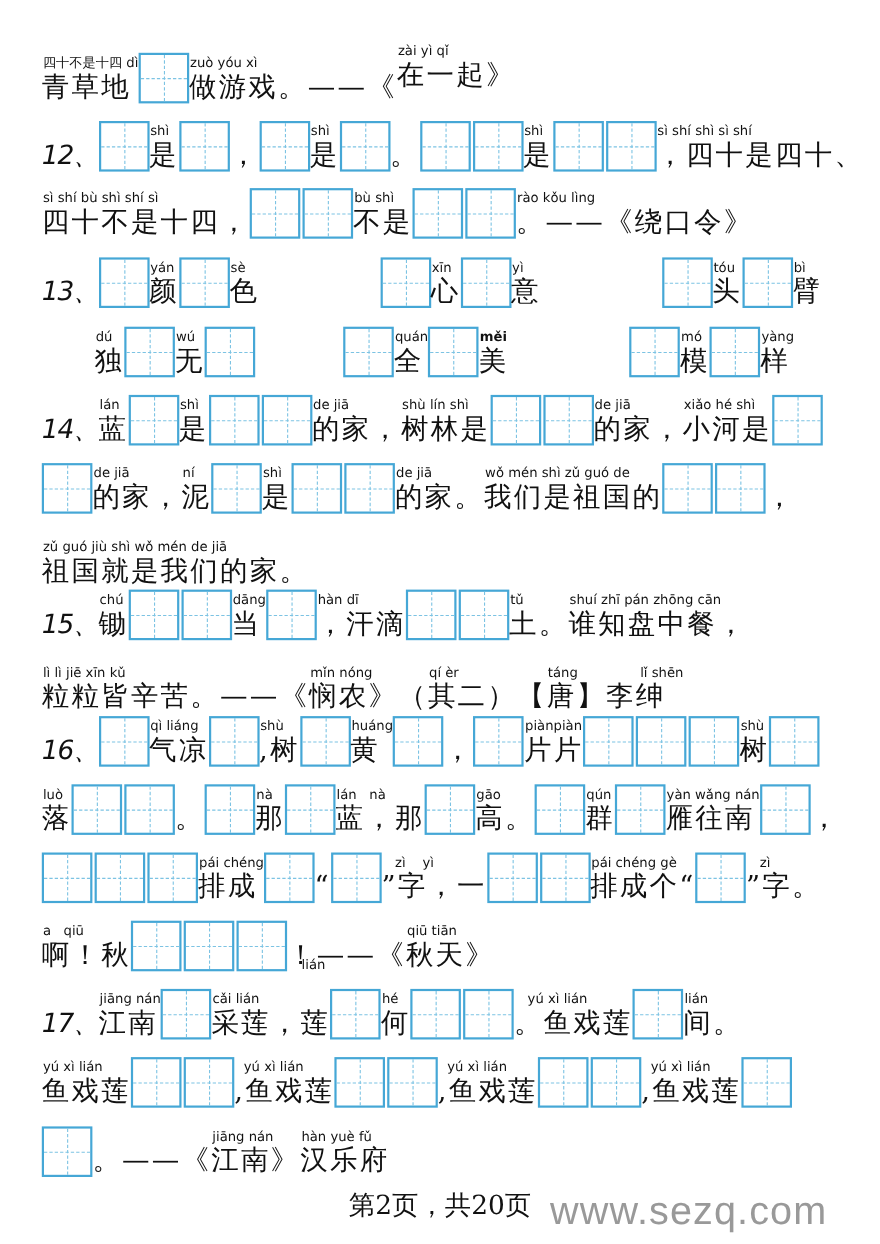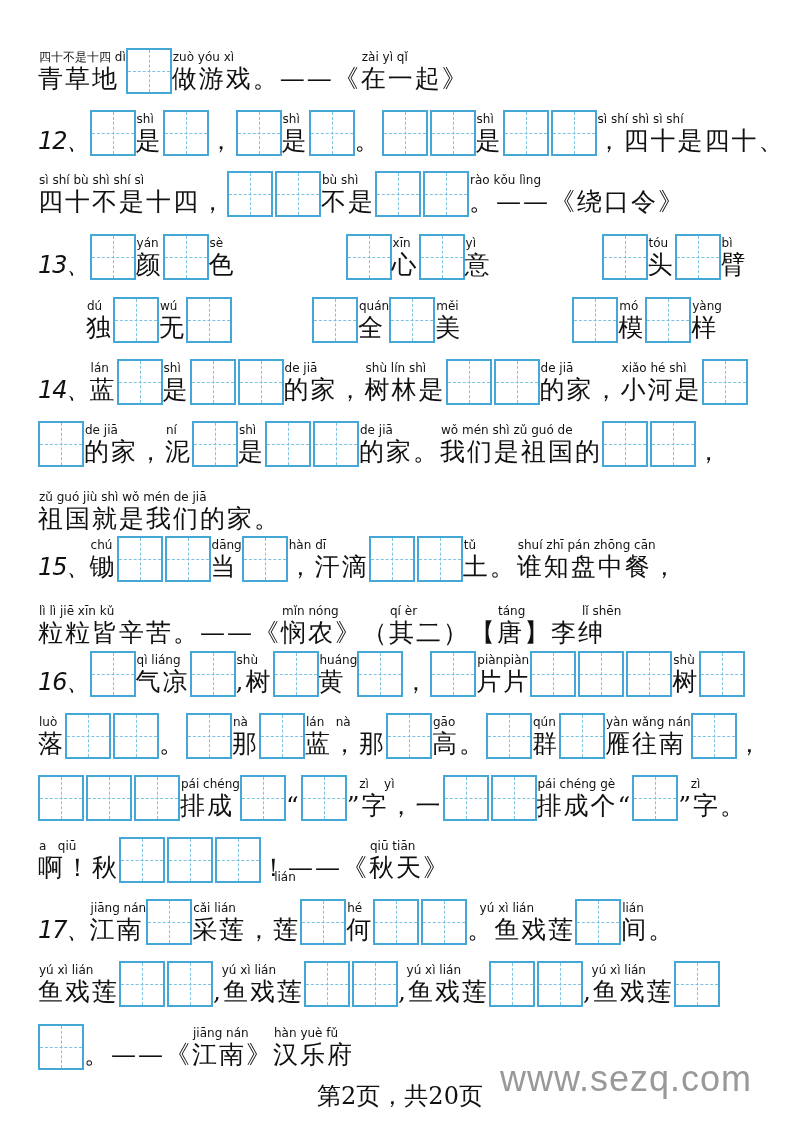--- a/index.html
+++ b/index.html
@@ -8,39 +8,39 @@
   .line { position:absolute; left:0; display:flex; align-items:flex-end; white-space:nowrap; }
   .seg { position:relative; display:inline-flex; flex-direction:column; align-items:flex-start; }
   .py { font-family:"DejaVu Sans", sans-serif; font-size:12px; line-height:14px; height:14px; color:#111; letter-spacing:0px; padding-left:1px; }
   .hz { font-family:"DejaVu Serif", serif; font-size:25px; line-height:30px; height:30px; letter-spacing:2px; color:#111; }
   .num { font-family:"DejaVu Sans", sans-serif; font-style:italic; font-size:24px; line-height:30px; height:30px; letter-spacing:-1px; }
   .box { width:46px; height:46px; border:2px solid #45a7d6; position:relative; box-sizing:border-box; background:#fff; margin-bottom:2px; }
   .box::before { content:""; position:absolute; left:50%; top:0; bottom:0; border-left:1px dashed #7cc3e3; }
   .box::after { content:""; position:absolute; top:50%; left:0; right:0; border-top:1px dashed #7cc3e3; }
   .boxes { display:flex; gap:2px; }
   .footer { position:absolute; left:0; width:800px; top:1080px; text-align:center; font-family:"DejaVu Serif", serif; font-size:24px; color:#111; }
-  .watermark { position:absolute; left:500px; top:1058px; font-family:"Liberation Sans", sans-serif; font-size:36px; color:#999; letter-spacing:1px; }
+  .watermark { position:absolute; left:500px; top:1080px; font-family:"Liberation Sans", sans-serif; font-size:36px; color:#999; letter-spacing:1px; }
 </style>
 </head>
 <body>
 
 <div id="sheet">
     <div class="line" style="top: 34px; left: 38px; height: 62px;">
       <div class="seg" style="margin-bottom: 2px;">
         <div class="py" style="white-space: pre;">四十不是十四 dì</div>
         <div class="hz">青草地</div>
       </div>
       <div class="boxes">
         <div class="box"></div>
       </div>
       <div class="seg" style="margin-bottom: 2px;">
         <div class="py" style="white-space: pre;">zuò yóu xì</div>
         <div class="hz">做游戏。——《</div>
       </div>
-      <div class="seg" style="margin-bottom: 2px;">
+      <div class="seg" style="margin-bottom: 13px;">
         <div class="py" style="white-space: pre;">zài yì qǐ</div>
         <div class="hz">在一起》</div>
       </div>
     </div>
     <div class="line" style="top: 96px; left: 38px; height: 62px;">
       <div class="seg" style="margin-bottom: 2px;">
         <div class="py" style="white-space: pre;"></div>
         <div class="num">12、</div>
       </div>
       <div class="boxes">
@@ -180,21 +180,21 @@
         <div class="box"></div>
       </div>
       <div class="seg" style="margin-bottom: 2px;">
         <div class="py" style="white-space: pre;">quán</div>
         <div class="hz">全</div>
       </div>
       <div class="boxes">
         <div class="box"></div>
       </div>
       <div class="seg" style="margin-bottom: 2px;">
-        <div class="py" style="white-space: pre;">měi</div>
+        <div class="py" style="white-space: pre; font-weight: bold;">měi</div>
         <div class="hz">美</div>
       </div>
       <div style="width: 110px;"></div>
       <div class="boxes">
         <div class="box"></div>
       </div>
       <div class="seg" style="margin-bottom: 2px;">
         <div class="py" style="white-space: pre;">mó</div>
         <div class="hz">模</div>
       </div>

